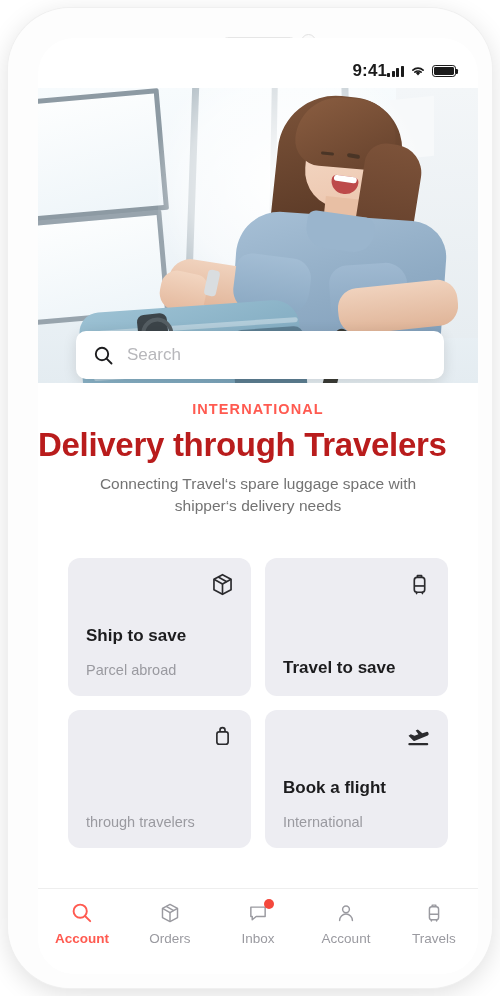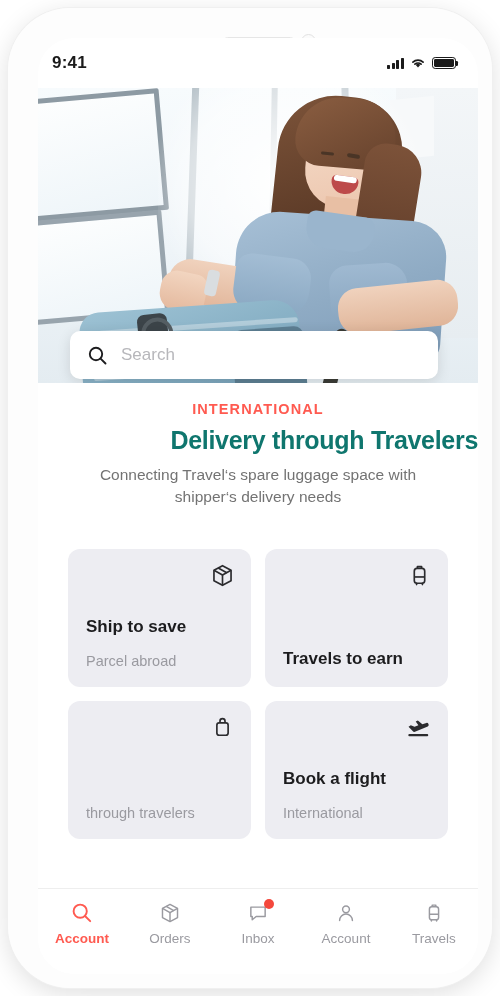--- a/index.html
+++ b/index.html
@@ -39,24 +39,23 @@
     background:#fbfbfb; border:1px solid #e2e2e2;
   }
   .camera::after{
     content:""; position:absolute; left:2.5px; top:2.5px;
     width:8px; height:8px; border-radius:50%;
     background:#fafafa; border:1px solid #ececec;
   }
 
   
   .statusbar {
-    position:absolute; left:0; top:0; width:440px; height:50px;
-    display:flex; align-items:center; justify-content:space-between;
+    position:absolute; left:0; top:8px; width:440px; height:50px;
+    display:flex; align-items:center; justify-content:flex-end;
     padding:0 22px 0 14px;
-    gap:32px;
   }
   .clock { font-size:17px; font-weight:700; color:#1b1b1b; letter-spacing:.2px; }
   .status-icons { display:flex; align-items:center; gap:6px; }
   .bars { display:flex; align-items:flex-end; gap:1.6px; height:11px; }
   .bars i { width:3px; background:#1b1b1b; border-radius:.7px; display:block; }
   .bars i:nth-child(1){height:4px;} .bars i:nth-child(2){height:6px;}
   .bars i:nth-child(3){height:8.5px;} .bars i:nth-child(4){height:11px;}
   .batt {
     width:24px; height:12px; border:1.4px solid #1b1b1b; border-radius:3.2px;
     position:relative; padding:1.4px;
@@ -160,35 +159,35 @@
   .case-line { position:absolute; background:rgba(255,255,255,.34); border-radius:3px; }
   .cl1 { left:60px; top:236px; width:200px; height:5px; transform:rotate(-4deg); }
   .cl2 { left:56px; top:282px; width:206px; height:4px; transform:rotate(-4deg); }
   .case-dark { position:absolute; left:196px; top:240px; width:72px; height:78px; background:#5d7f93; border-radius:10px; transform:rotate(-4deg); }
   .handle { position:absolute; left:100px; top:226px; width:30px; height:34px; background:#3c4449; border-radius:7px; transform:rotate(-6deg); }
   .handle::after{ content:""; position:absolute; left:3px; top:4px; width:24px; height:24px; border-radius:50%; border:4px solid #555e63; }
   .bag-strap { position:absolute; left:290px; top:240px; width:14px; height:70px; background:#3b3c36; border-radius:7px; transform:rotate(14deg); }
 
   
   .searchbar {
-    position:absolute; left:32px; top:293px; width:368px; height:48px;
+    position:absolute; left:38px; top:293px; width:368px; height:48px;
     background:#fff; border-radius:10px;
     box-shadow:0 3px 14px rgba(0,0,0,.12);
     display:flex; align-items:center; padding:0 18px; gap:14px;
   }
   .search-ph { font-size:17px; color:#b7b7bb; }
 
   
   .content { position:absolute; left:0; top:345px; width:440px; height:505px; background:#fff; }
   .eyebrow {
     text-align:center; color:#ff5a50; font-size:14.5px; font-weight:700;
     letter-spacing:1.1px; margin-top:18px;
   }
   .headline {
-    text-align:right; color:#0f766e; font-size:25px; font-weight:700;
+    text-align:left; color:#b91c1c; font-size:33px; font-weight:700;
     margin-top:9px; letter-spacing:-.3px;
   }
   .subhead {
     text-align:center; color:#737373; font-size:15.5px; line-height:1.45;
     margin-top:9px; padding:0 34px;
   }
 
   .grid {
     margin-top:40px; padding:0 30px;
     display:grid; grid-template-columns:1fr 1fr; gap:14px;
@@ -319,21 +318,21 @@
 
           <div class="card">
             <span class="card-icon">
               <svg width="25" height="25" viewBox="0 0 24 24" fill="none" stroke="#2b2b2e" stroke-width="1.6" stroke-linejoin="round">
                 <rect x="7" y="5.2" width="10" height="14.2" rx="2.6"></rect>
                 <path d="M10 5.2V3.4h4v1.8"></path>
                   <path d="M7 13.4h10"></path>
                 <path d="M9.2 19.4v1.3M14.8 19.4v1.3" stroke-linecap="round"></path>
               </svg>
             </span>
-            <div class="card-title">Travels to earn</div>
+            <div class="card-title">Travel to save</div>
           </div>
 
           <div class="card">
             <span class="card-icon">
               <svg width="25" height="25" viewBox="0 0 24 24" fill="none" stroke="#2b2b2e" stroke-width="1.6" stroke-linejoin="round">
                 <rect x="6.6" y="7.6" width="10.8" height="11.8" rx="2.2"></rect>
                 <path d="M9.6 7.6V5.8a2.4 2.4 0 0 1 4.8 0v1.8"></path>
               </svg>
             </span>
             <div class="card-sub">through travelers</div>

